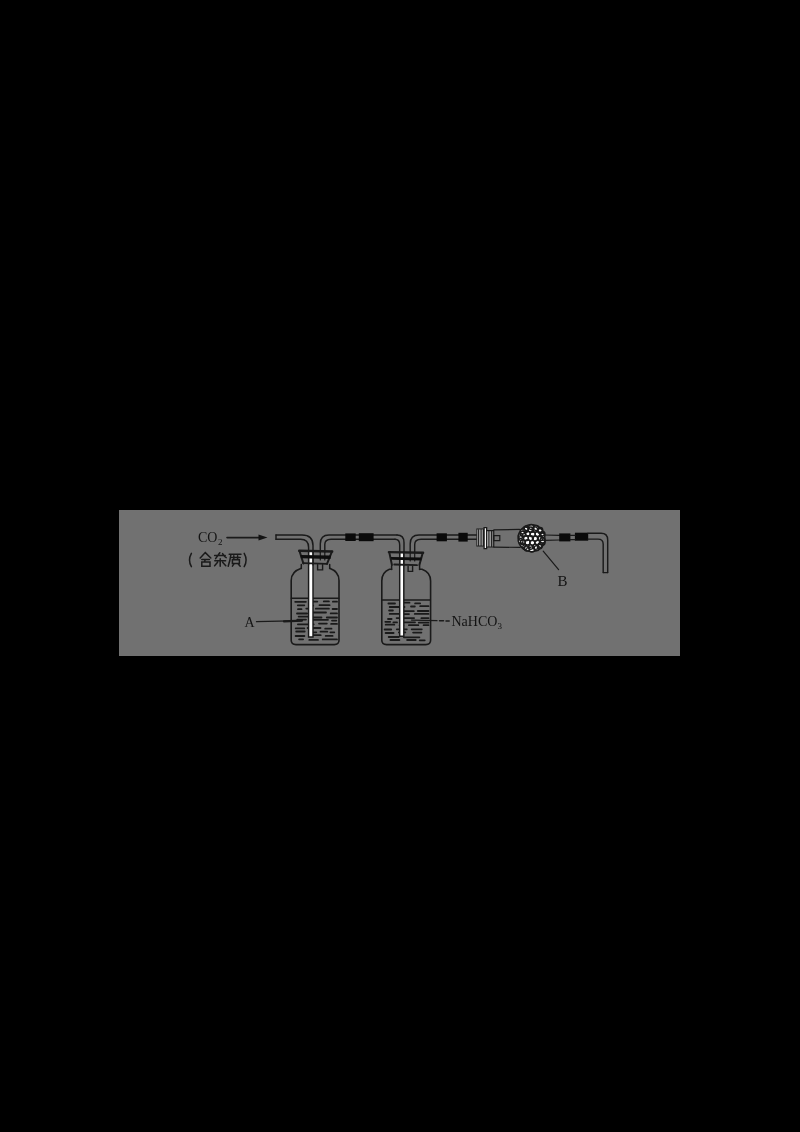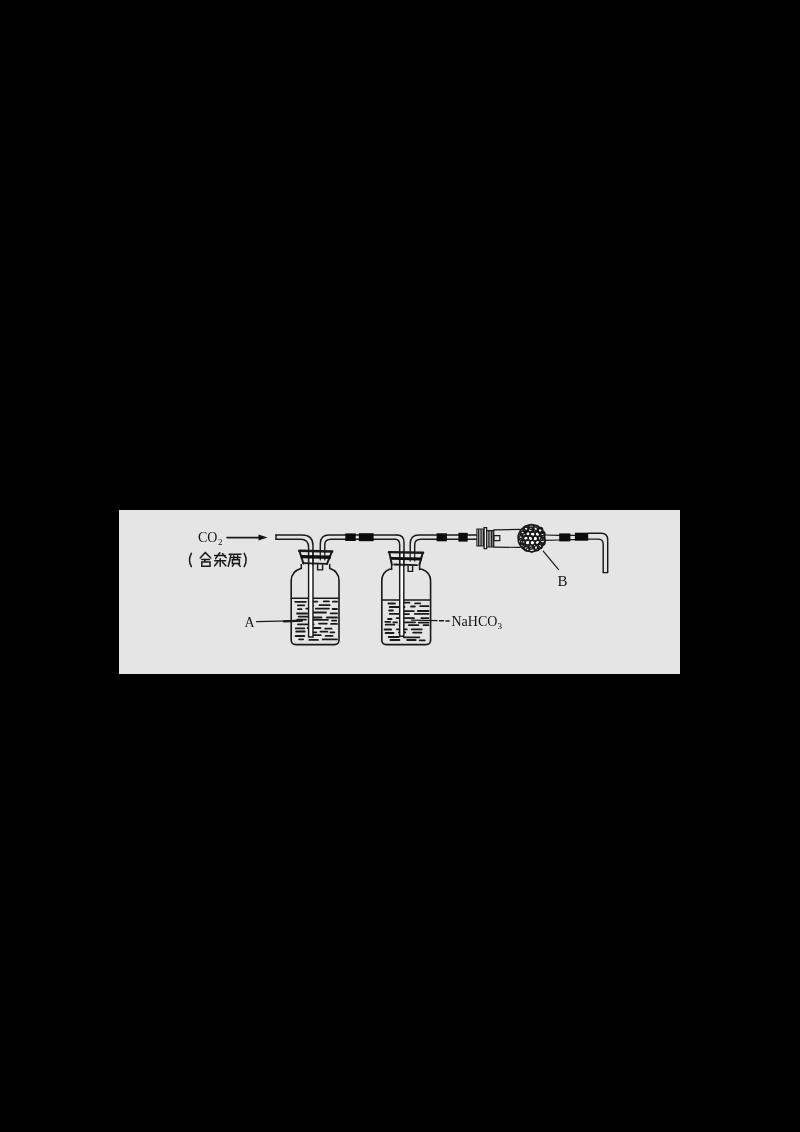--- a/index.html
+++ b/index.html
@@ -1,17 +1,17 @@
 <!DOCTYPE html>
 <html><head>
 <meta charset="utf-8">
 <style>
 html,body{margin:0;padding:0;background:#000;}
 body{width:800px;height:1132px;position:relative;overflow:hidden;font-family:"Liberation Serif",serif;}
-.panel{position:absolute;left:119px;top:510px;width:561px;height:164px;background:#e5e5e5;filter:grayscale(1);}
+.panel{position:absolute;left:119px;top:510px;width:561px;height:146px;background:#8b5cf6;filter:grayscale(1);}
 svg text{font-family:"Liberation Serif",serif;fill:#131313;}
 </style>
 </head>
 <body>
 
 <div class="panel">
 <svg width="561" height="146" viewBox="119 510 561 146" xmlns="http://www.w3.org/2000/svg">
 <g stroke="#1a1a1a" fill="none" stroke-width="1.45" stroke-linecap="round">
 
 <g stroke="none" fill="#131313">

